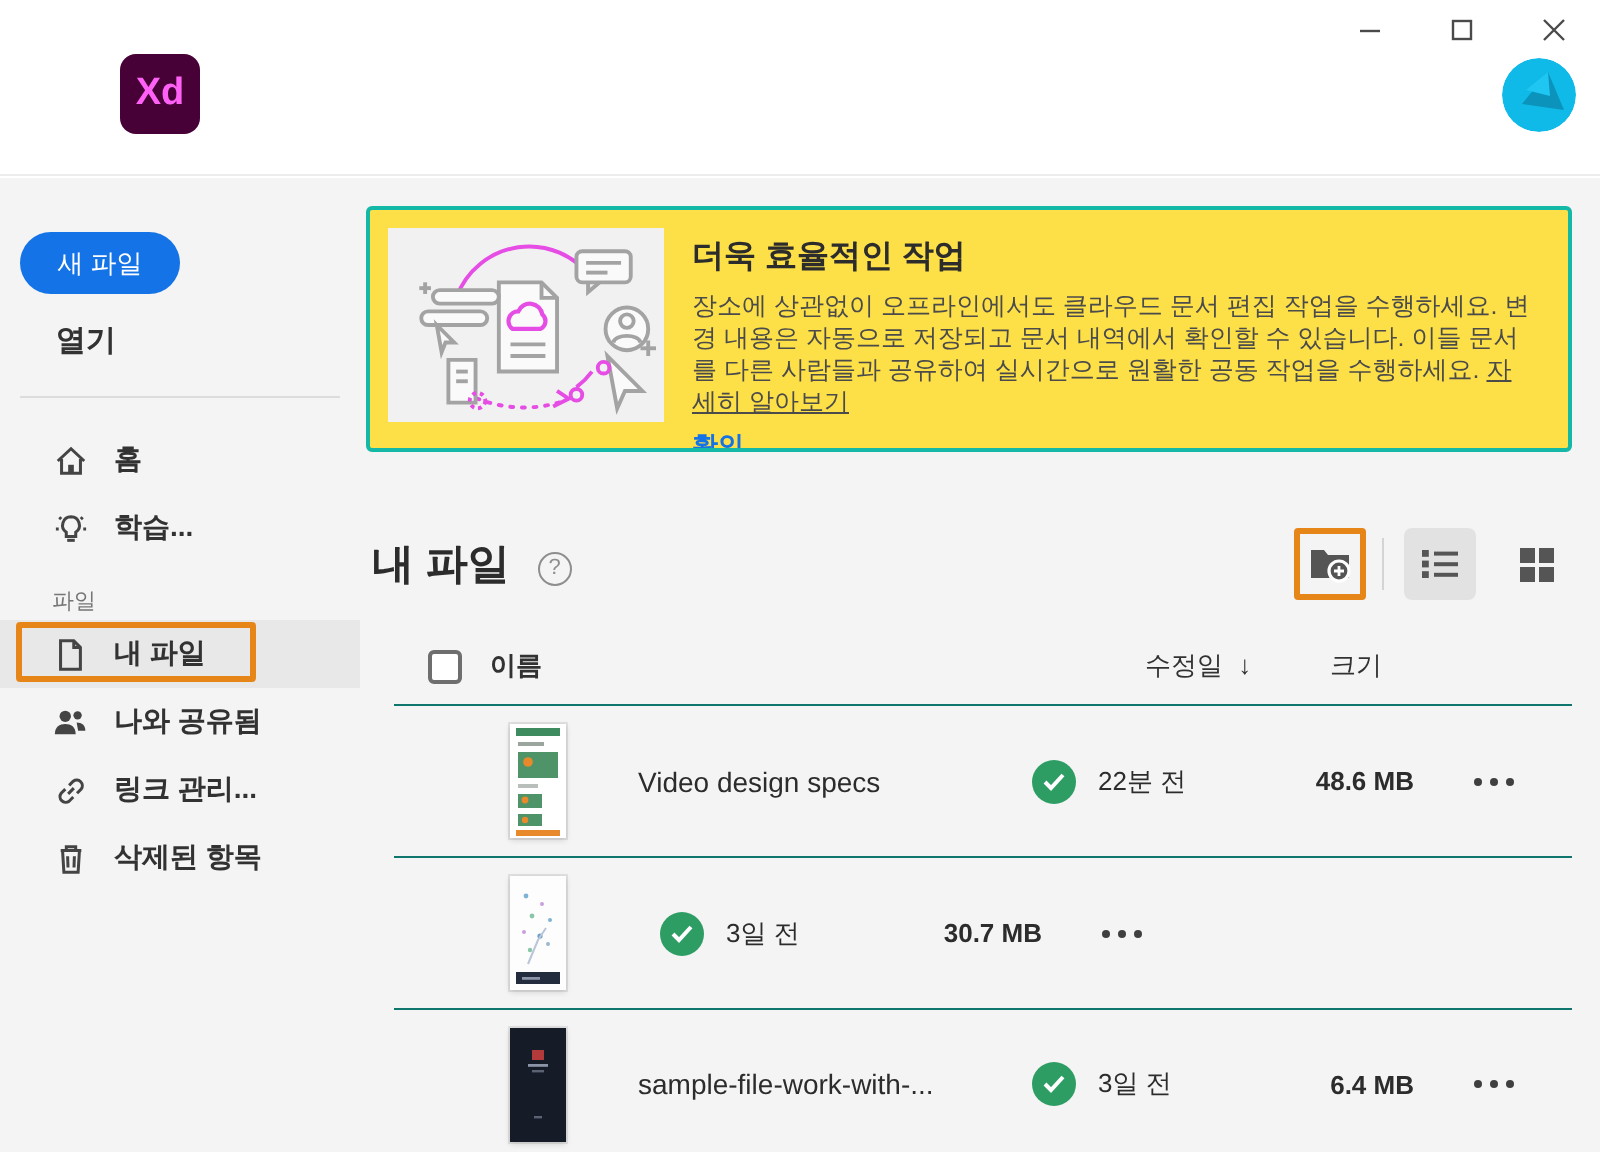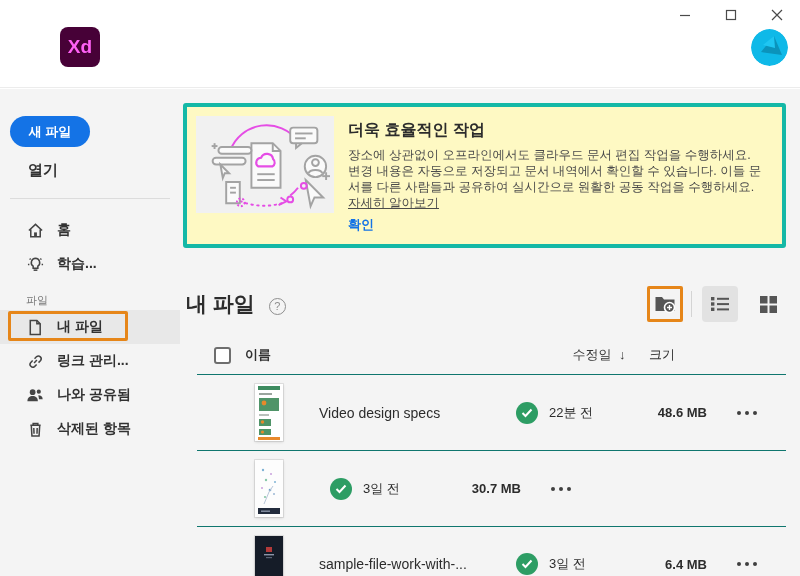--- a/index.html
+++ b/index.html
@@ -21,38 +21,38 @@
   .win-btn { width:46px; height:30px; display:flex; align-items:center; justify-content:center; cursor:pointer; color:#4a4a4a; }
   .avatar { position:absolute; top:29px; right:12px; width:37px; height:37px; border-radius:50%; overflow:hidden; cursor:pointer; }
 
   
   .content { position:absolute; top:89px; left:0; right:0; bottom:0; background:#f4f4f4; display:flex; }
 
   
   .sidebar { width:180px; flex:0 0 180px; padding-top:27px; }
   .new-file-btn {
     display:block; margin-left:10px; width:80px; height:31px; background:#1473e6; color:#fff;
-    border:none; border-radius:16px; font-size:13px; font-weight:bold; cursor:pointer;
+    border:none; border-radius:16px; font-size:13px; font-weight:normal; cursor:pointer;
     font-family:inherit;
   }
   .open-btn { margin:14px 0 0 28px; font-size:15px; font-weight:bold; color:#323232; cursor:pointer; }
   .side-divider { height:1px; background:#dcdcdc; margin:18px 10px 0 10px; }
   .nav { margin-top:14px; }
   .nav-item { display:flex; align-items:center; height:34px; padding-left:26px; font-size:14px; font-weight:bold; color:#323232; cursor:pointer; position:relative; }
   .nav-item .ic { width:18px; height:18px; margin-right:13px; flex:0 0 18px; display:flex; align-items:center; justify-content:center; }
   .nav-section { margin:12px 0 2px 26px; font-size:11px; color:#767676; }
   .nav-item.active { background:#e8e8e8; }
   .hl-box { position:absolute; left:8px; top:1px; width:120px; height:30px; border:3px solid #e68619; border-radius:2px; pointer-events:none; }
   .nav-item svg { stroke:#444; fill:none; stroke-width:1.6; }
 
   
   .main { flex:1; padding:14px 14px 0 3px; position:relative; }
 
   
-  .banner { background:#fef9c3; border:4px solid #14b8a6; border-radius:3px; height:145px; display:flex; overflow:hidden; }
+  .banner { background:#fde047; border:2px solid #14b8a6; border-radius:3px; height:123px; display:flex; overflow:hidden; }
   .banner-illustration { width:138px; height:97px; margin:9px 0 0 9px; background:#f1f1f1; flex:0 0 138px; }
   .banner-text { padding:13px 18px 0 14px; }
   .banner-title { font-size:16px; font-weight:bold; color:#2c2c2c; }
   .banner-body { margin-top:6px; font-size:12.5px; line-height:16px; color:#4b4b4b; max-width:450px; }
   .link-underline { color:#4b4b4b; text-decoration:underline; cursor:pointer; }
   .confirm-link { display:inline-block; margin-top:5px; font-size:13px; font-weight:bold; color:#1473e6; cursor:pointer; }
 
   
   .section-head { margin-top:38px; display:flex; align-items:center; height:36px; }
   .section-title { font-size:21px; font-weight:bold; color:#2c2c2c; margin-left:3px; }
@@ -70,21 +70,21 @@
   .t-header { display:flex; align-items:center; height:38px; font-size:13px; color:#323232; }
   .checkbox { width:17px; height:17px; border:2px solid #6e6e6e; border-radius:3px; margin-left:17px; cursor:pointer; background:#fff; }
   .h-name { margin-left:14px;font-weight:bold; }
   .sort-arrow { font-size:13px; margin-left:4px; }
   .col-sync { width:44px; display:flex; justify-content:center; }
   .col-time { width:100px; font-size:13px; }
   .col-size { width:58px; text-align:right; font-size:13px; font-weight:bold; }
   .col-menu { width:79px; display:flex; justify-content:center; }
   .h-right { margin-left:auto; display:flex; align-items:center; }
   .h-time { width:100px; text-align:center; }
-  .h-size { width:58px; text-align:left;font-family:Liberation Serif, serif; }
+  .h-size { width:58px; text-align:center;font-family:Liberation Serif, serif; }
   .h-menu { width:79px; }
   .t-row { display:flex; align-items:center; height:76px; border-top:1px solid #0f766e; cursor:pointer; }
   .t-row:last-child { border-bottom:1px solid #e2e2e2; }
   .col-thumb { width:122px; padding-left:58px; flex:0 0 122px; }
   .thumb { width:28px; height:57px; box-shadow:0 0 0 1px rgba(0,0,0,.08), 0 1px 3px rgba(0,0,0,.15); background:#fff; }
   .col-name { flex:1; font-size:14px; color:#2c2c2c; white-space:nowrap; overflow:hidden; }
   .sync-badge { width:22px; height:22px; border-radius:50%; background:#2d9d64; display:flex; align-items:center; justify-content:center; }
   .dots { display:flex; gap:4px; }
   .dots i { width:4px; height:4px; border-radius:50%; background:#3f3f3f; }
 </style>
@@ -161,36 +161,36 @@
           <span class="ic">
             <svg width="16" height="17" viewBox="0 0 16 18">
                 <path d="M3 1.5 H10 L13.5 5 V16.5 H3 Z" fill="none"></path>
                 <path d="M10 1.5 V5 H13.5" fill="none"></path>
               </svg>
           </span>
           <span>내 파일</span>
         </div>
         <div class="nav-item">
           <span class="ic">
-            <svg width="17" height="17" viewBox="0 0 18 18">
-                <path d="M7.5 10.5 L10.5 7.5 M6 8 L3.8 10.2 a3 3 0 0 0 4.2 4.2 L10.2 12.2 M8 6 L10.2 3.8 a3 3 0 0 1 4.2 4.2 L12.2 10.2" fill="none"></path>
-              </svg>
-          </span>
-          <span>링크 관리...</span>
-        </div>
-        <div class="nav-item">
-          <span class="ic">
             <svg width="18" height="16" viewBox="0 0 19 16">
                 <circle cx="7" cy="5" r="3" fill="#444" stroke="none"></circle>
                 <path d="M1.5 14.5 C1.5 10.5 4 9 7 9 C10 9 12.5 10.5 12.5 14.5 Z" fill="#444" stroke="none"></path>
                 <circle cx="13.5" cy="4.5" r="2.2" fill="#444" stroke="none"></circle>
                 <path d="M13 8.2 C15.8 8.2 17.6 9.6 17.6 12.6 L13.8 12.6" fill="#444" stroke="none"></path>
               </svg>
           </span>
           <span>나와 공유됨</span>
+        </div>
+        <div class="nav-item">
+          <span class="ic">
+            <svg width="17" height="17" viewBox="0 0 18 18">
+                <path d="M7.5 10.5 L10.5 7.5 M6 8 L3.8 10.2 a3 3 0 0 0 4.2 4.2 L10.2 12.2 M8 6 L10.2 3.8 a3 3 0 0 1 4.2 4.2 L12.2 10.2" fill="none"></path>
+              </svg>
+          </span>
+          <span>링크 관리...</span>
         </div>
         <div class="nav-item">
           <span class="ic">
             <svg width="15" height="17" viewBox="0 0 16 18">
                 <path d="M2.5 4.5 H13.5 M5.5 4.5 V2.5 H10.5 V4.5 M3.5 4.5 L4.2 16 H11.8 L12.5 4.5" fill="none"></path>
                 <line x1="6.2" y1="7.5" x2="6.4" y2="13.5"></line>
                 <line x1="9.8" y1="7.5" x2="9.6" y2="13.5"></line>
               </svg>
           </span>
           <span>삭제된 항목</span>

